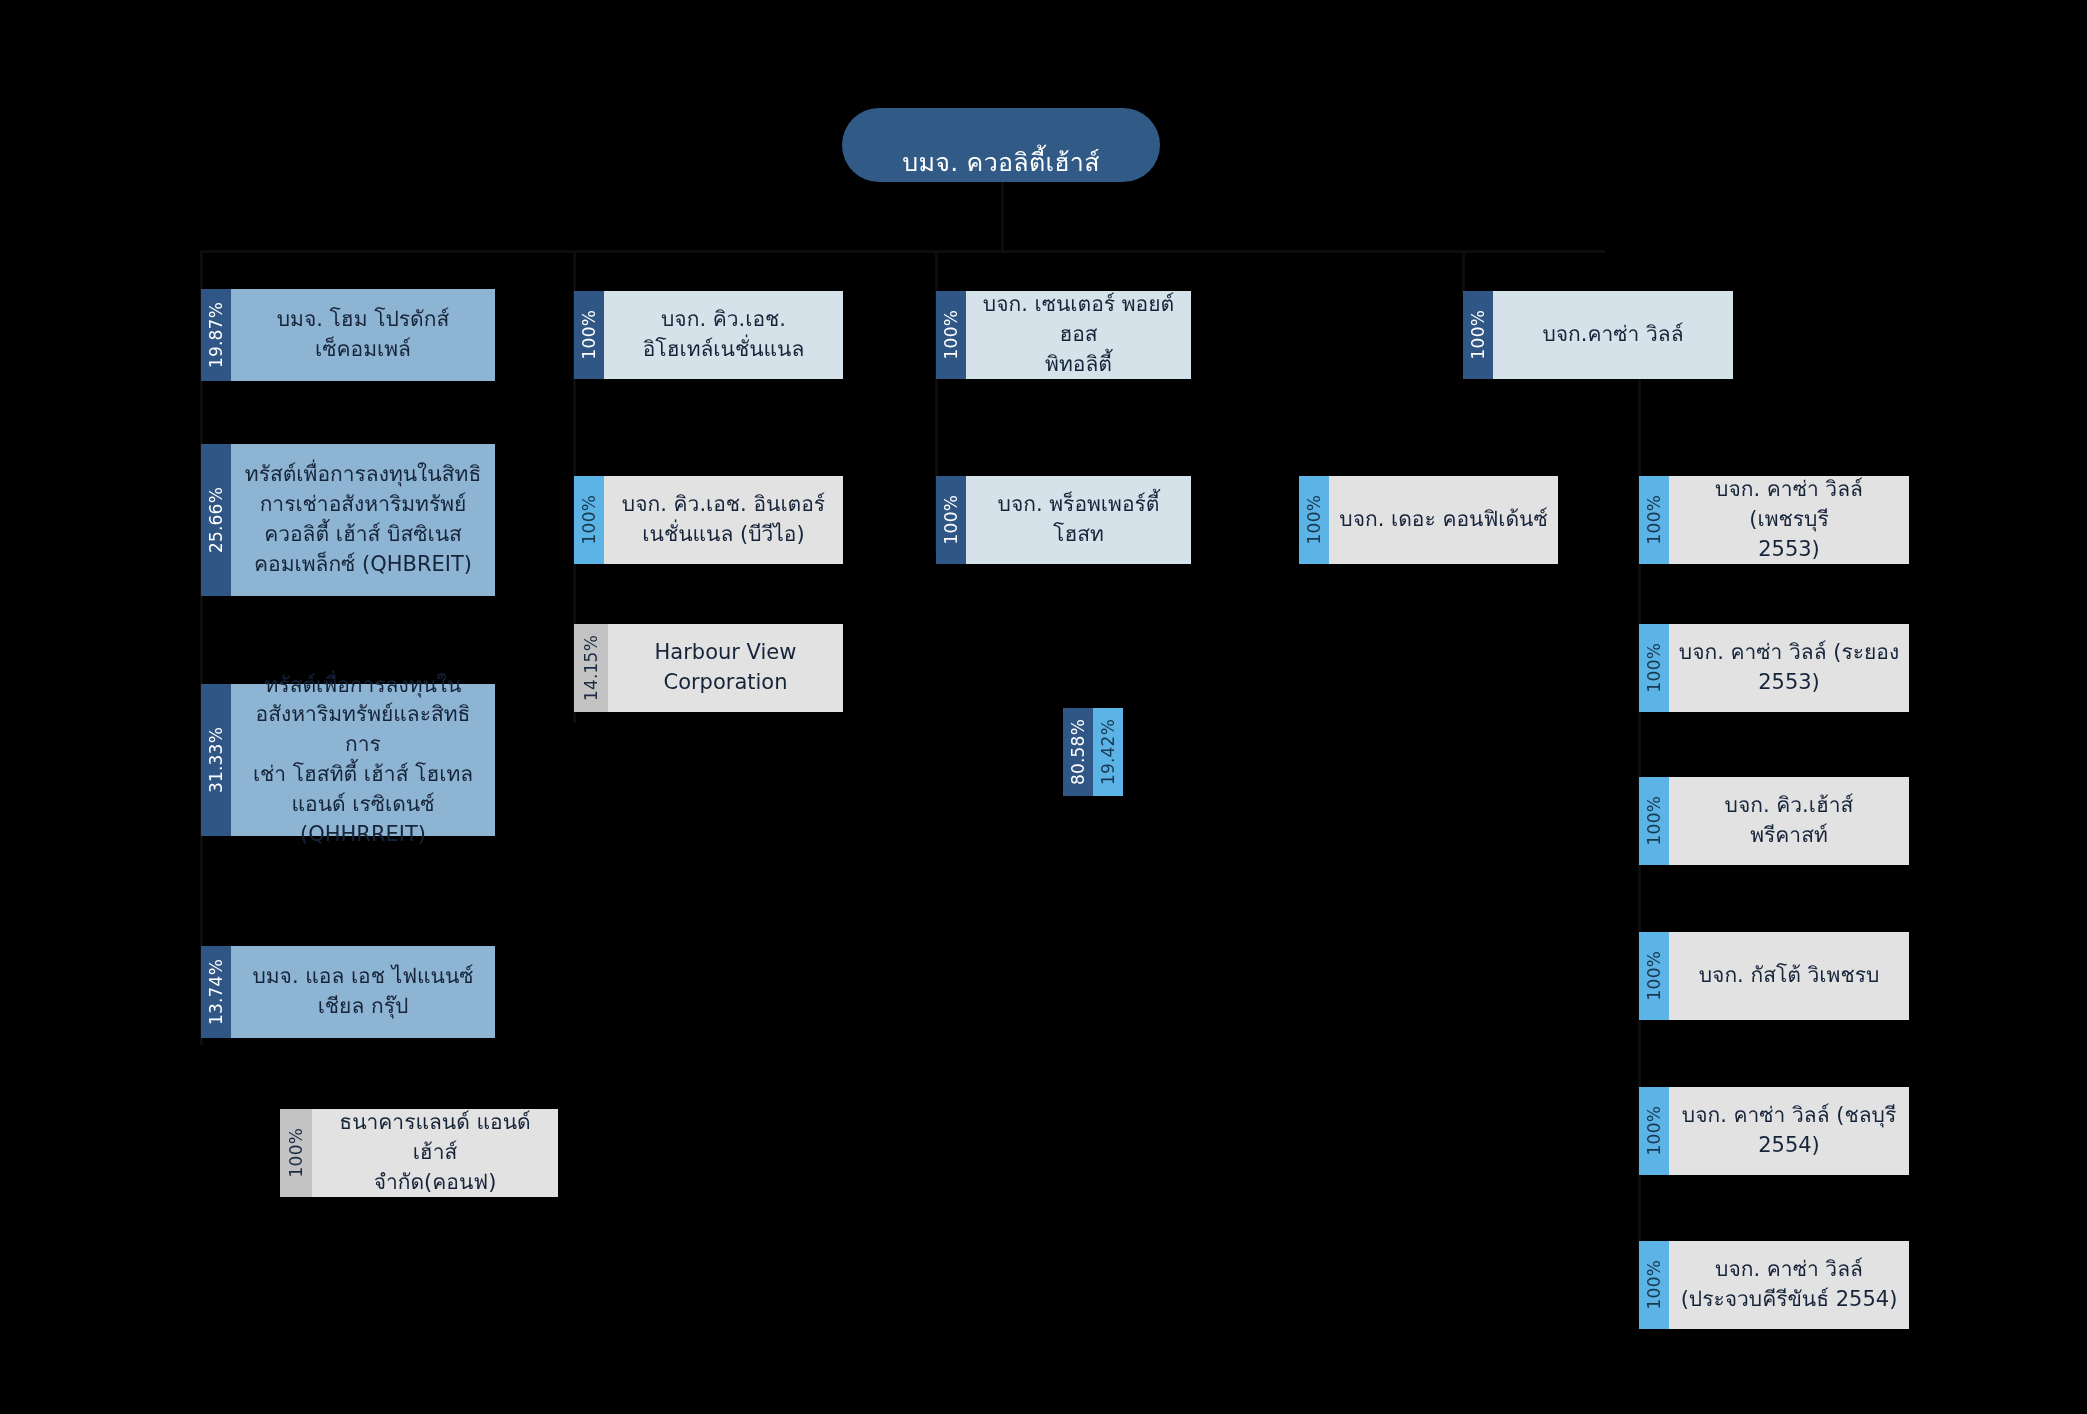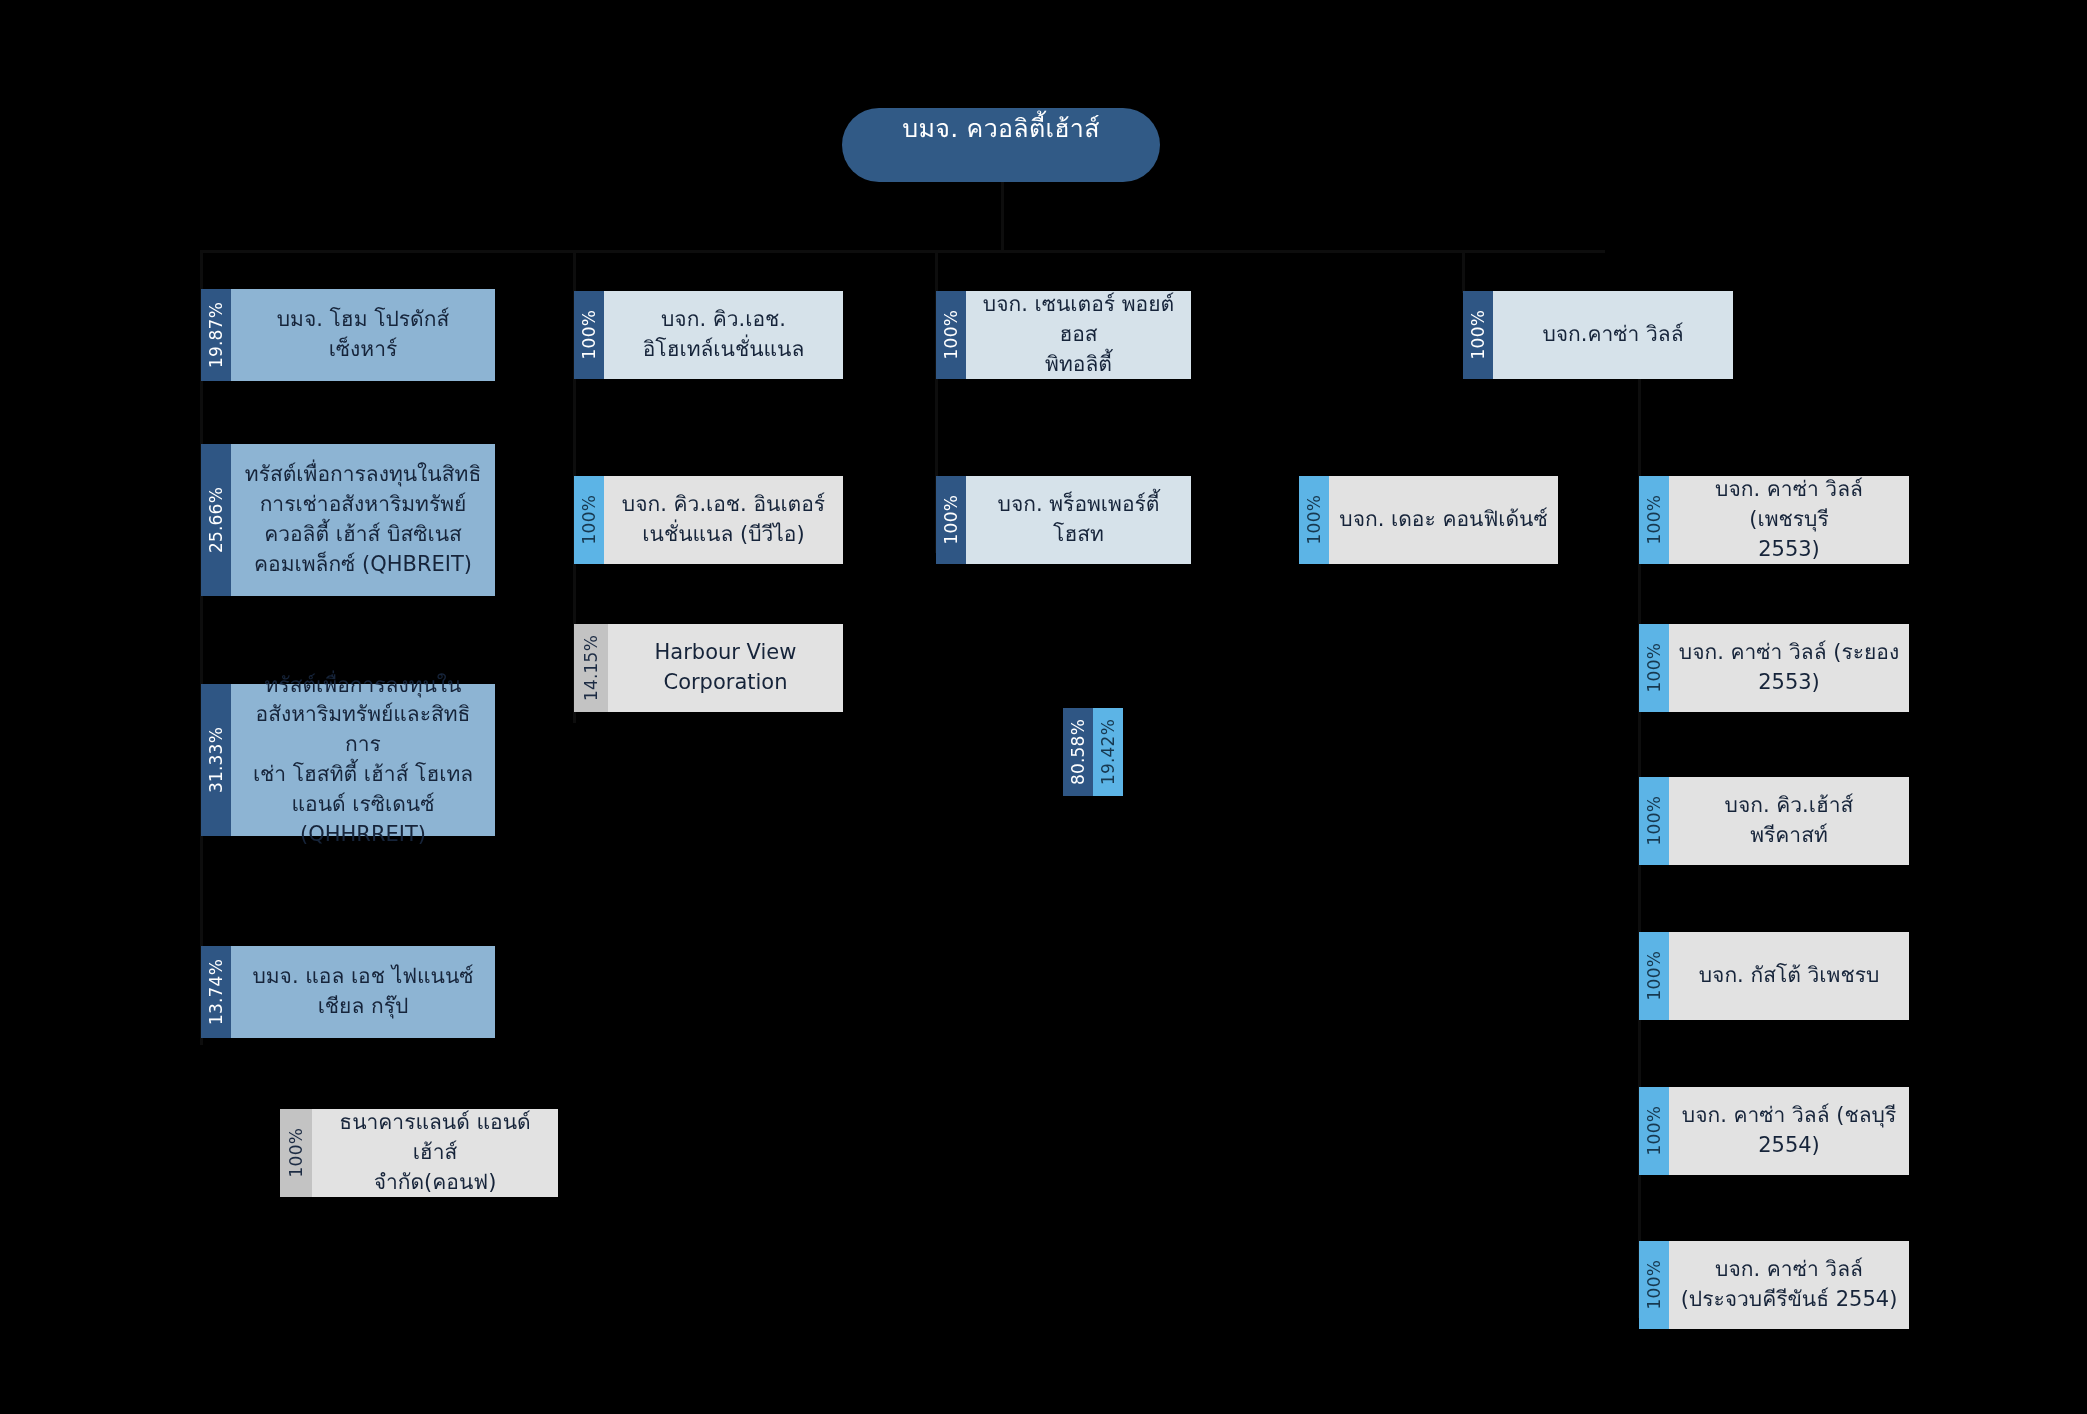--- a/index.html
+++ b/index.html
@@ -1,20 +1,20 @@
 <!DOCTYPE html>
 <html><head>
 <meta charset="utf-8">
 <style>
   html,body{margin:0;padding:0;background:#000;}
   body{width:2087px;height:1414px;position:relative;overflow:hidden;
        font-family:"DejaVu Sans","Liberation Sans",sans-serif;}
   #canvas{position:absolute;left:0;top:0;width:2087px;height:1414px;}
 
-  .root-node{position:absolute;display:flex;align-items:flex-start;justify-content:center;
+  .root-node{position:absolute;display:flex;align-items:flex-end;justify-content:center;
       background:#315a86;border-radius:44px;color:#ffffff;font-size:25px;text-align:center;
       letter-spacing:.3px;}
 
   .node{position:absolute;display:flex;flex-direction:row;align-items:stretch;}
   .bar{display:flex;align-items:center;justify-content:center;flex:0 0 auto;}
   .bar span{writing-mode:vertical-rl;transform:rotate(180deg);font-size:17px;
       letter-spacing:.2px;line-height:1;white-space:nowrap;}
   .body{flex:1 1 auto;display:flex;align-items:center;justify-content:center;
       text-align:center;font-size:21px;line-height:1.42;color:#16243a;padding:4px 8px;
       box-sizing:border-box;}
@@ -54,21 +54,21 @@
     <span>บมจ. ควอลิตี้เฮ้าส์</span>
   </div>
 
   <div class="node" style="left:201px;top:289px;width:294px;height:92px;">
     <div class="bar bar-dark" style="width:30px;">
       <span>19.87%</span>
     </div>
     <div class="body fill-mid">
       <div>
         <span>บมจ. โฮม โปรดักส์</span>
-        <span>เซ็งหาร์</span>
+        <span>เซ็คอมเพล์</span>
       </div>
     </div>
   </div>
 
   <div class="node" style="left:574px;top:291px;width:269px;height:88px;">
     <div class="bar bar-dark" style="width:30px;">
       <span>100%</span>
     </div>
     <div class="body fill-pale">
       <div>

